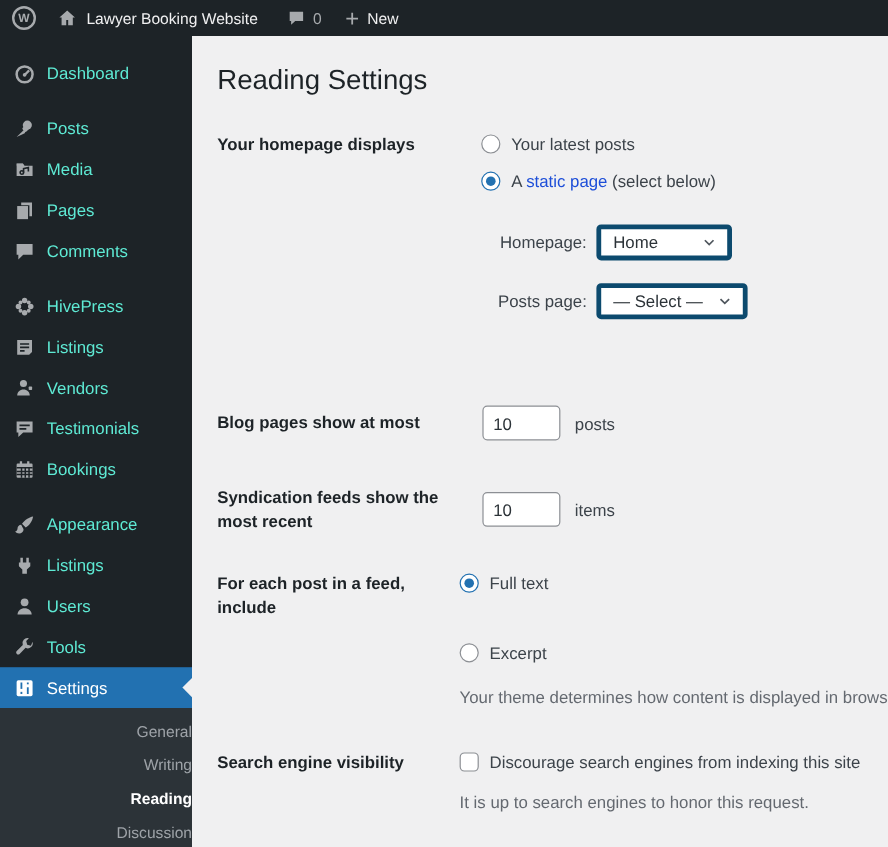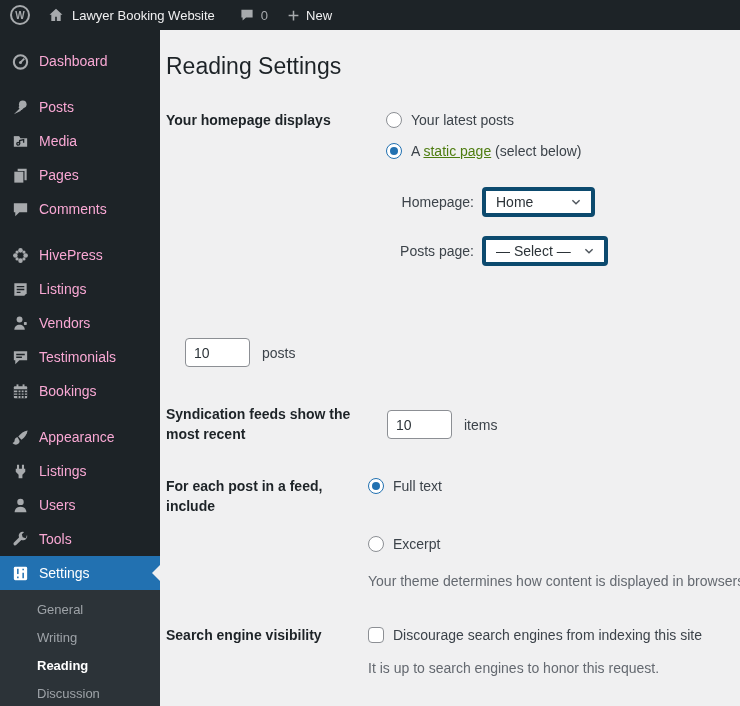--- a/index.html
+++ b/index.html
@@ -18,52 +18,52 @@
   .ab-new { margin-left:18px; display:flex; align-items:center; gap:5px; }
 
   
   .frame { display:flex; height:676px; }
 
   
   .sidebar { width:160px; flex-shrink:0; background:#1d2327; display:flex; flex-direction:column; }
   .menu { padding-top:14px; }
   .menu-gap { height:12px; }
   .menu-item { height:34px; display:flex; align-items:center; padding-left:10px; font-size:14px;
-               color:#f9a8d4; position:relative; cursor:pointer; }
+               color:#5eead4; position:relative; cursor:pointer; }
   .menu-item .mi-icon { width:20px; height:20px; color:#a7aaad; display:flex; align-items:center; justify-content:center; flex-shrink:0; }
   .menu-item .mi-label { margin-left:9px; white-space:nowrap; }
   .menu-item.active { background:#2271b1; color:#fff; font-weight:400; }
   .menu-item.active .mi-icon { color:#fff; }
   .menu-item.active::after { content:""; position:absolute; right:0; top:50%; margin-top:-8px;
                              border:8px solid transparent; border-right-color:#f0f0f1; }
   .slit { stroke:#1d2327; }
   .active .slit { stroke:#2271b1; }
   .bubble-line { stroke:#1d2327; }
   .submenu { background:#2c3338; flex:1; padding-top:6px; }
-  .submenu-item { height:28px; line-height:28px; padding-left:37px; font-size:13px; color:#9ea3a8; cursor:pointer; white-space:nowrap; }
+  .submenu-item { height:28px; line-height:28px; padding-left:37px; font-size:13px; color:#9ea3a8; cursor:pointer; white-space:nowrap;text-align:right; }
   .submenu-item.active { color:#fff; font-weight:700; }
 
   
-  .content { flex:1; min-width:0; padding-left:6px; overflow:hidden; }
+  .content { flex:1; min-width:0; padding-left:21px; overflow:hidden; }
   h1 { margin-top:22px; font-size:23px; font-weight:400; color:#1d2327; line-height:29px; }
   .form { margin-top:30px; font-size:14px; }
   .row { display:flex; align-items:center; }
   .row.top { align-items:flex-start; }
   .th { width:202px; flex-shrink:0; font-weight:700; color:#1d2327; line-height:19.5px; padding-right:12px; }
   .td { flex:1; min-width:0; }
 
   .choice { display:flex; align-items:center; height:18px; }
   .choice .c-label { margin-left:9px; white-space:nowrap; }
   .indent { padding-left:18px; }
   .radio { width:16px; height:16px; border:1px solid #8c8f94; border-radius:50%; background:#fff; flex-shrink:0; position:relative; }
   .radio.checked { border:1.5px solid #2271b1; }
   .radio.checked::after { content:""; position:absolute; inset:3px; border-radius:50%; background:#2271b1; }
   .checkbox { width:16px; height:16px; border:1px solid #8c8f94; border-radius:4px; background:#fff; flex-shrink:0; }
 
-  a.link { color:#4d7c0f; text-decoration:underline; cursor:pointer; }
+  a.link { color:#1d4ed8; cursor:pointer; }
 
   .select-row { display:flex; align-items:center; margin-bottom:19px; }
   .sr-label { width:106px; text-align:right; margin-right:8px; white-space:nowrap; }
   .select { height:30px; min-width:113px; background:#fff; border:4px solid #0c4a6e; border-radius:4px;
             display:inline-flex; align-items:center; justify-content:space-between; gap:12px;
             padding:0 9px 0 10px; color:#2c3338; cursor:pointer; }
   .select .chev { display:flex; color:#50575e; }
 
   .num-input { width:65px; height:29px; margin-left:19px; margin-right:12px; border:1px solid #8c8f94;
                border-radius:4px; background:#fff; padding:0 8px; font-size:14px; color:#2c3338;
@@ -367,20 +367,21 @@
                     <path d="M4 7l6 6 6-6" fill="none" stroke="currentColor" stroke-width="2.4"></path>
                   </svg>
               </span>
             </span>
           </div>
         </div>
       </div>
 
       
       <div class="row" id="row-blog">
+        <div class="th">Blog pages show at most</div>
         <div class="td" style="display:flex; align-items:center;">
           <input class="num-input" type="text" value="10" style="">
           <span class="unit">posts</span>
         </div>
       </div>
 
       
       <div class="row" id="row-synd">
         <div class="th">Syndication feeds show the most recent</div>
         <div class="td" style="display:flex; align-items:center;">

